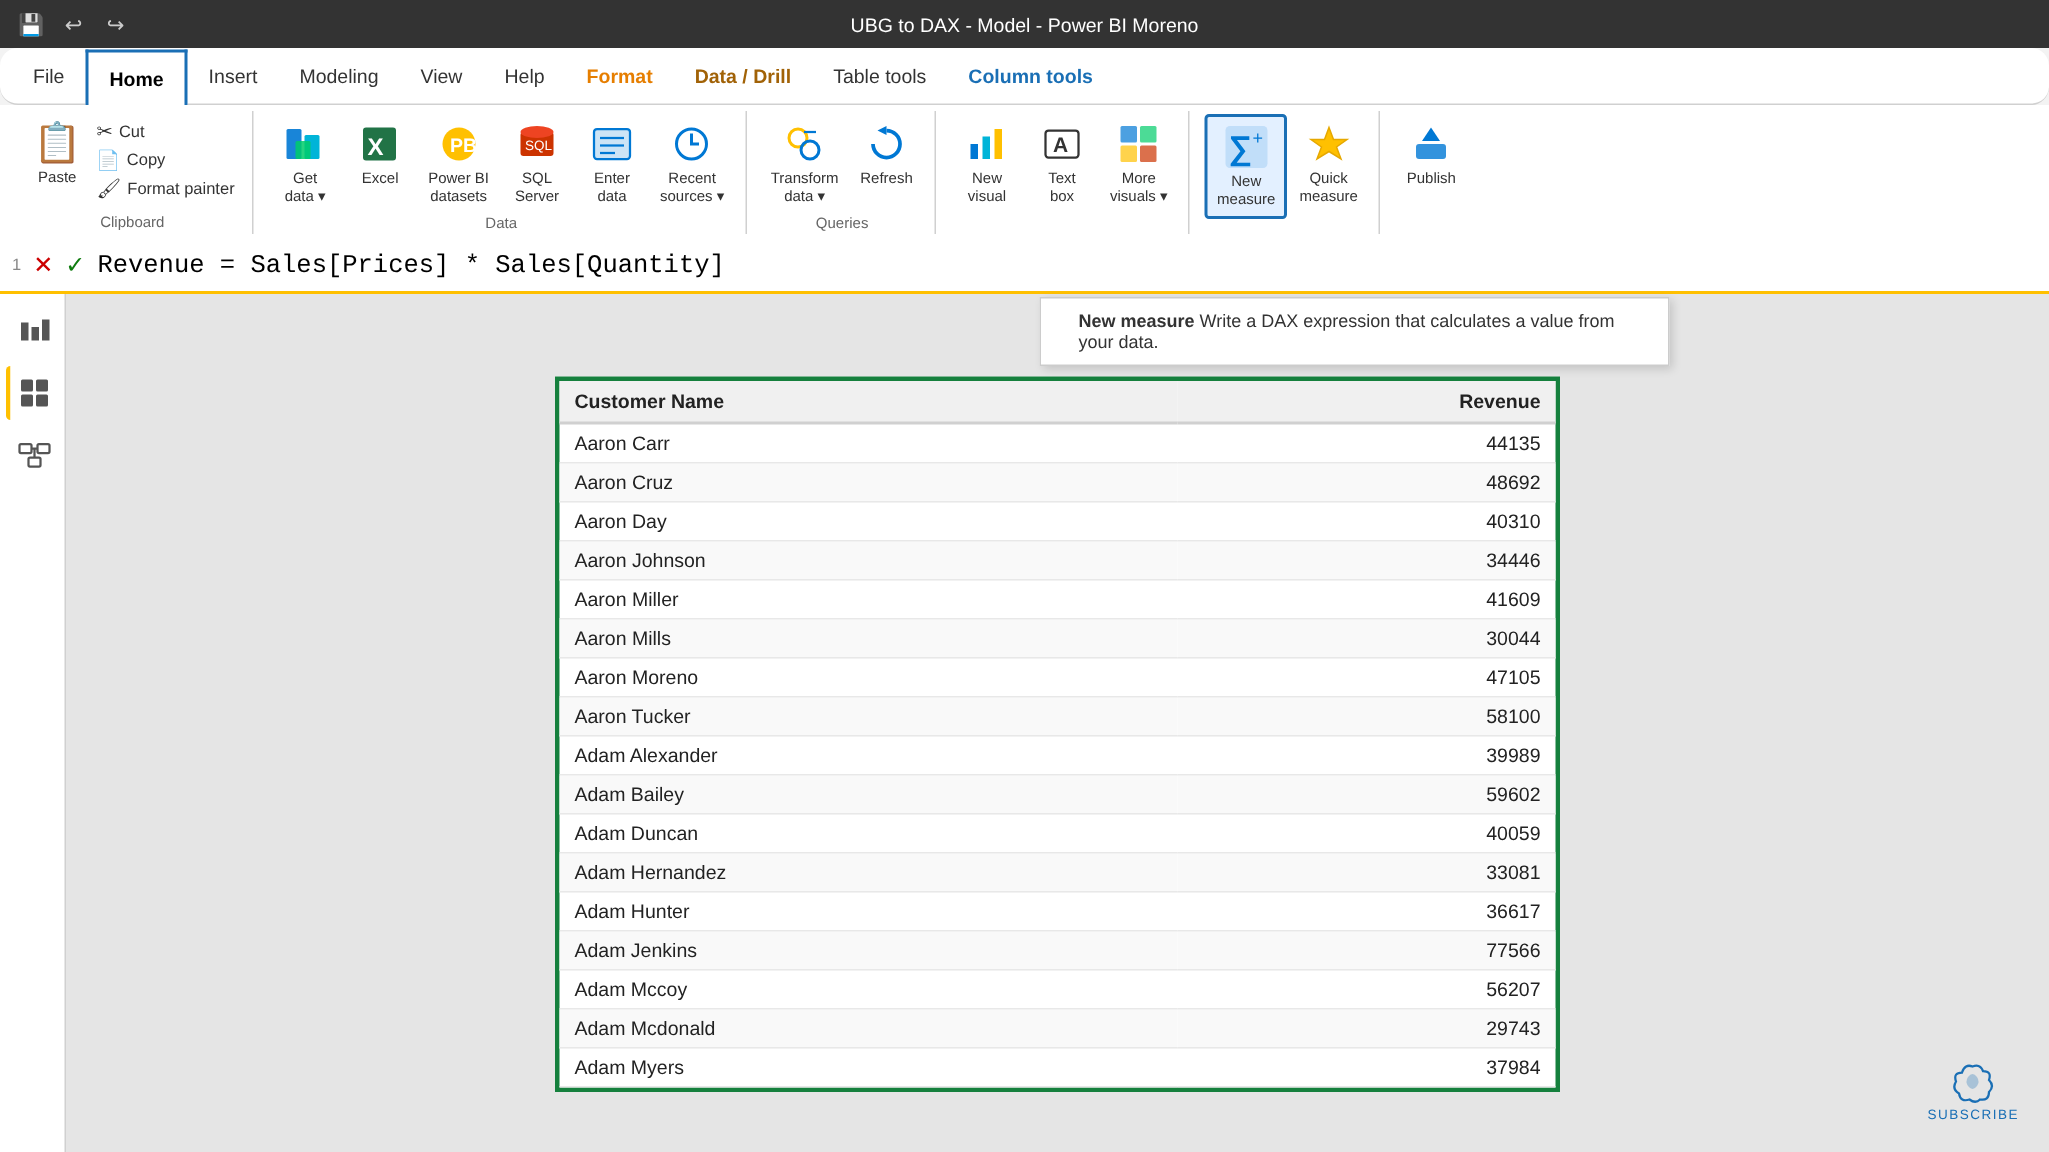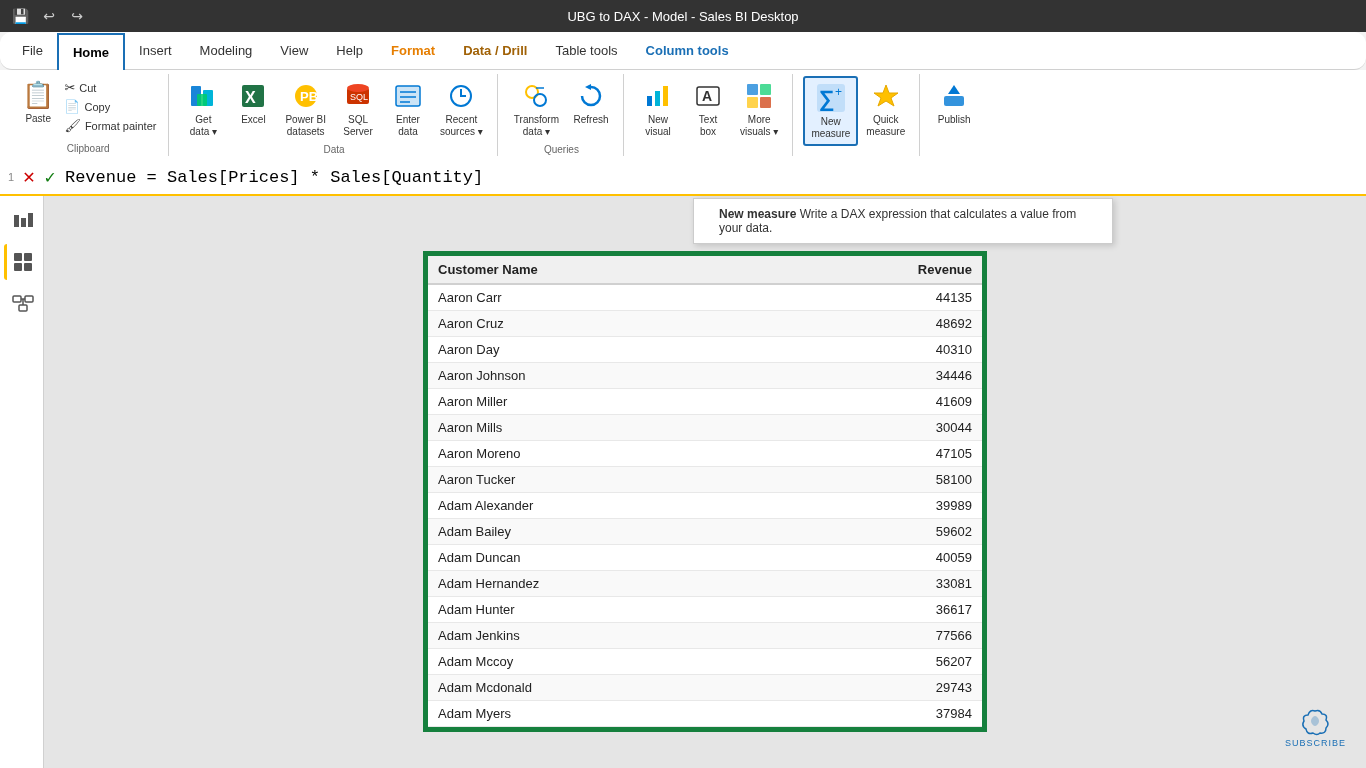--- a/index.html
+++ b/index.html
@@ -225,22 +225,22 @@
       display: flex;
       align-items: flex-start;
       justify-content: center;
       padding: 20px;
       overflow: auto;
     }
 
     
     .table-visual {
       background: #fff;
-      border: 5px solid #15803d;
-      width: 564px;
+      border: 3px solid #15803d;
+      width: 670px;
       position: relative;
     }
 
     .table-toolbar {
       position: absolute;
       top: -30px;
       right: 0;
       display: flex;
       gap: 6px;
       align-items: center;
@@ -297,21 +297,21 @@
   </style>
 </head>
 <body>
 
 <div class="title-bar">
   <div class="title-bar-left">
     <span class="title-icon">💾</span>
     <span class="title-icon">↩</span>
     <span class="title-icon">↪</span>
   </div>
-  <div class="title-bar-center">UBG to DAX - Model - Sales BI Desktop</div>
+  <div class="title-bar-center">UBG to DAX - Model - Power BI Moreno</div>
   <div style="width:80px"></div>
 </div>
 
 <div class="menu-tabs">
   <button class="menu-tab">File</button>
   <button class="menu-tab active">Home</button>
   <button class="menu-tab">Insert</button>
   <button class="menu-tab">Modeling</button>
   <button class="menu-tab">View</button>
   <button class="menu-tab">Help</button>

